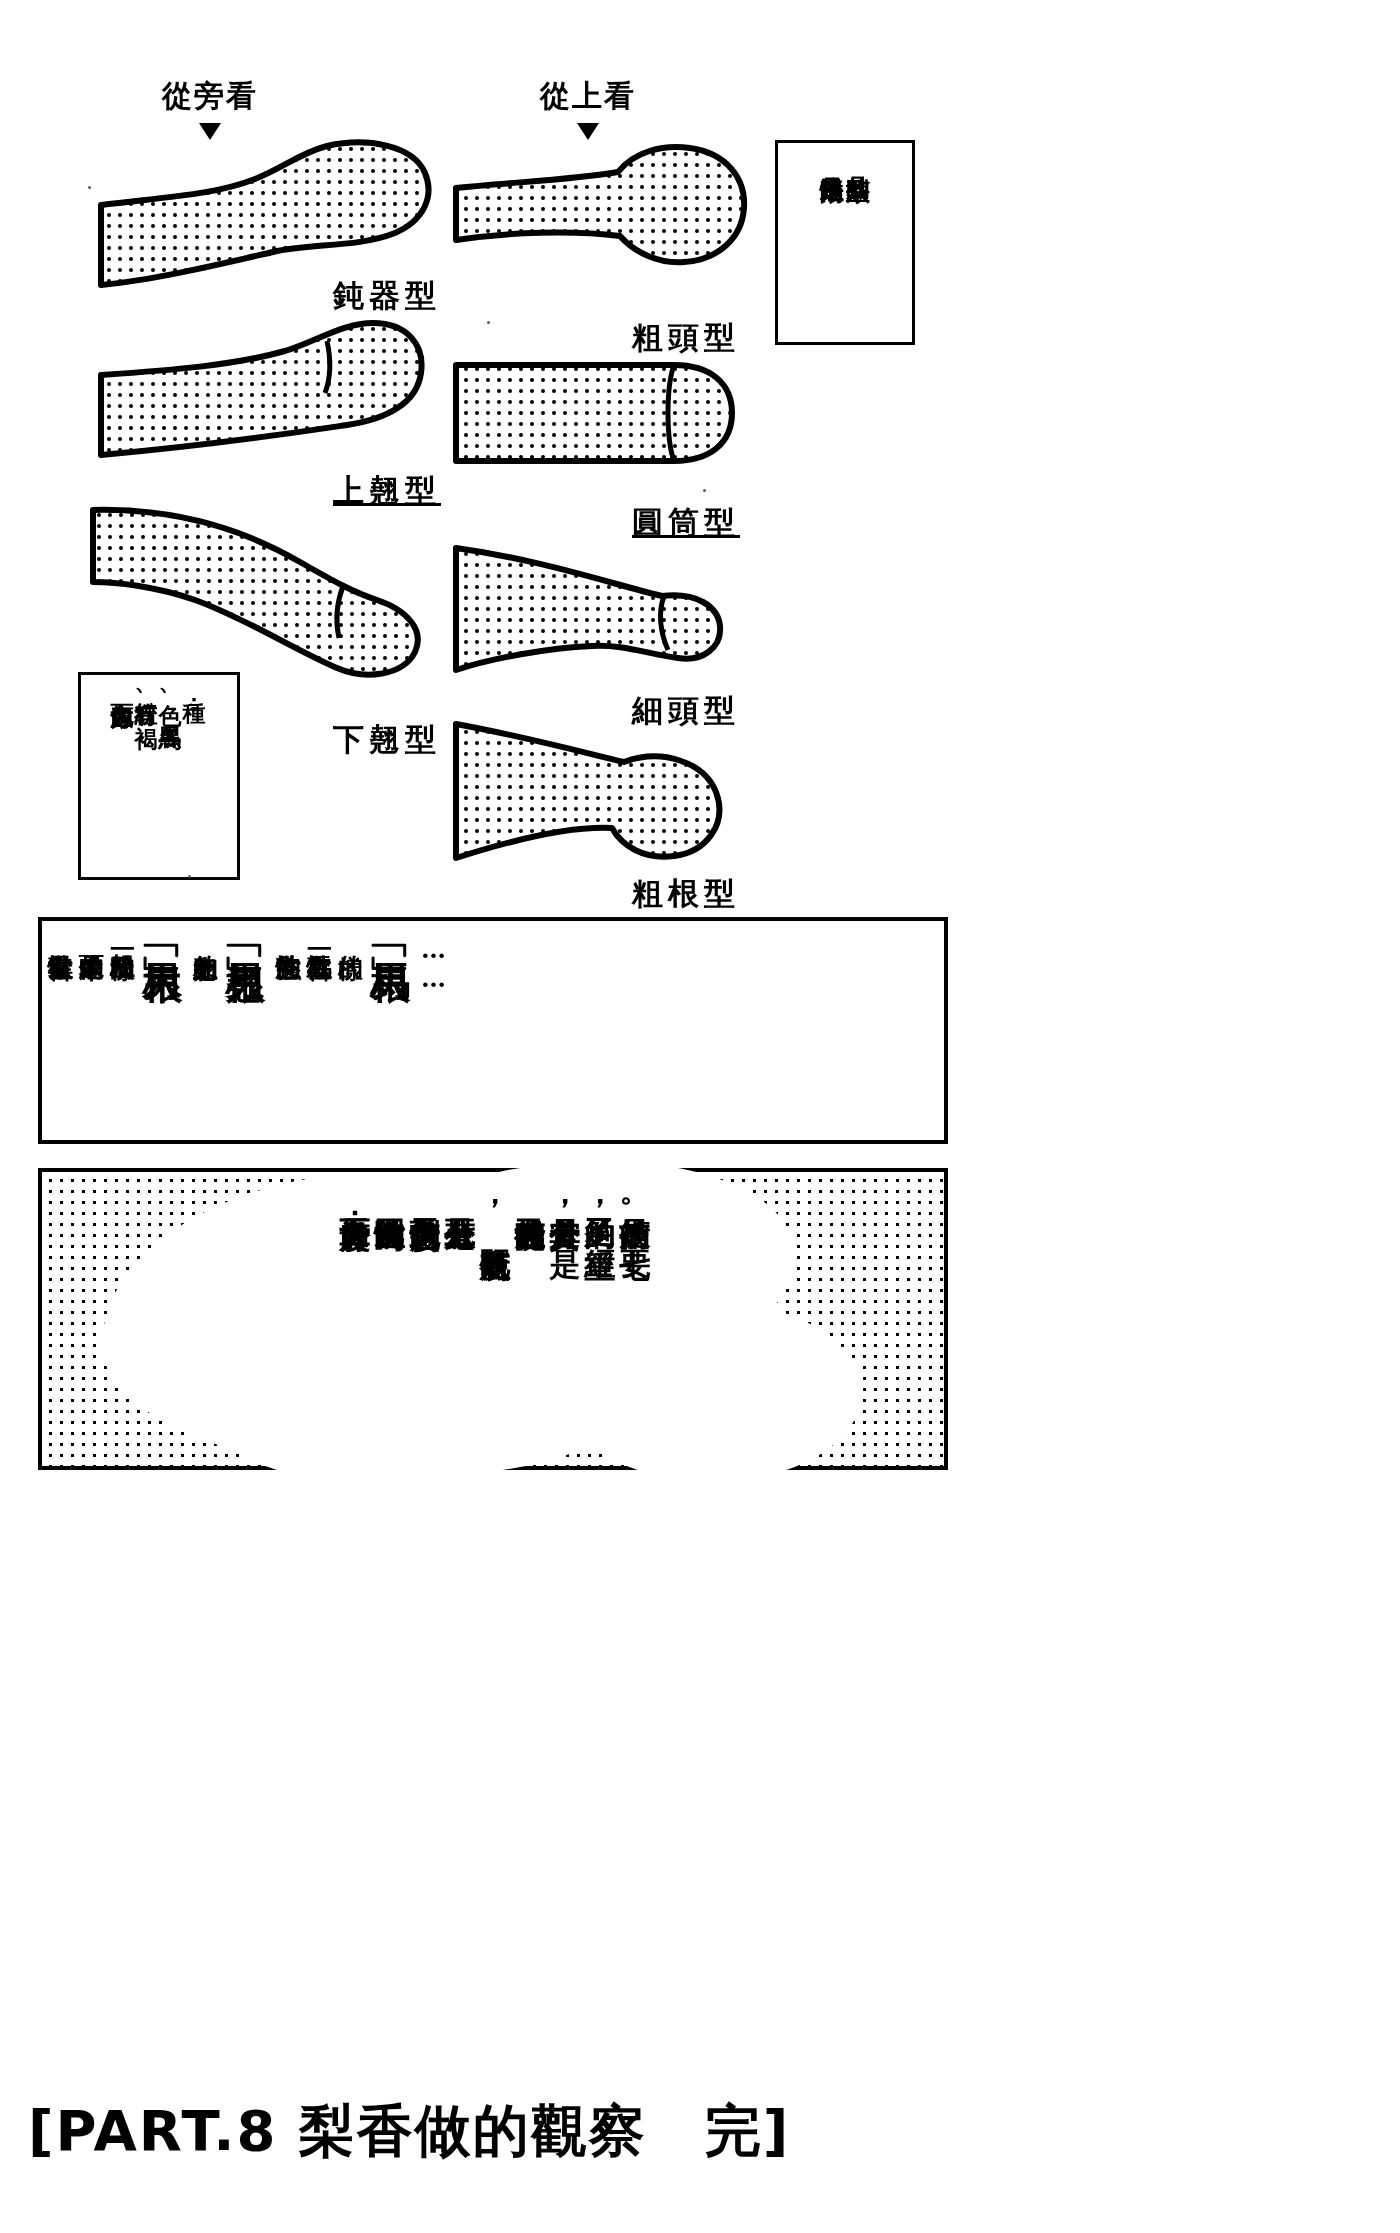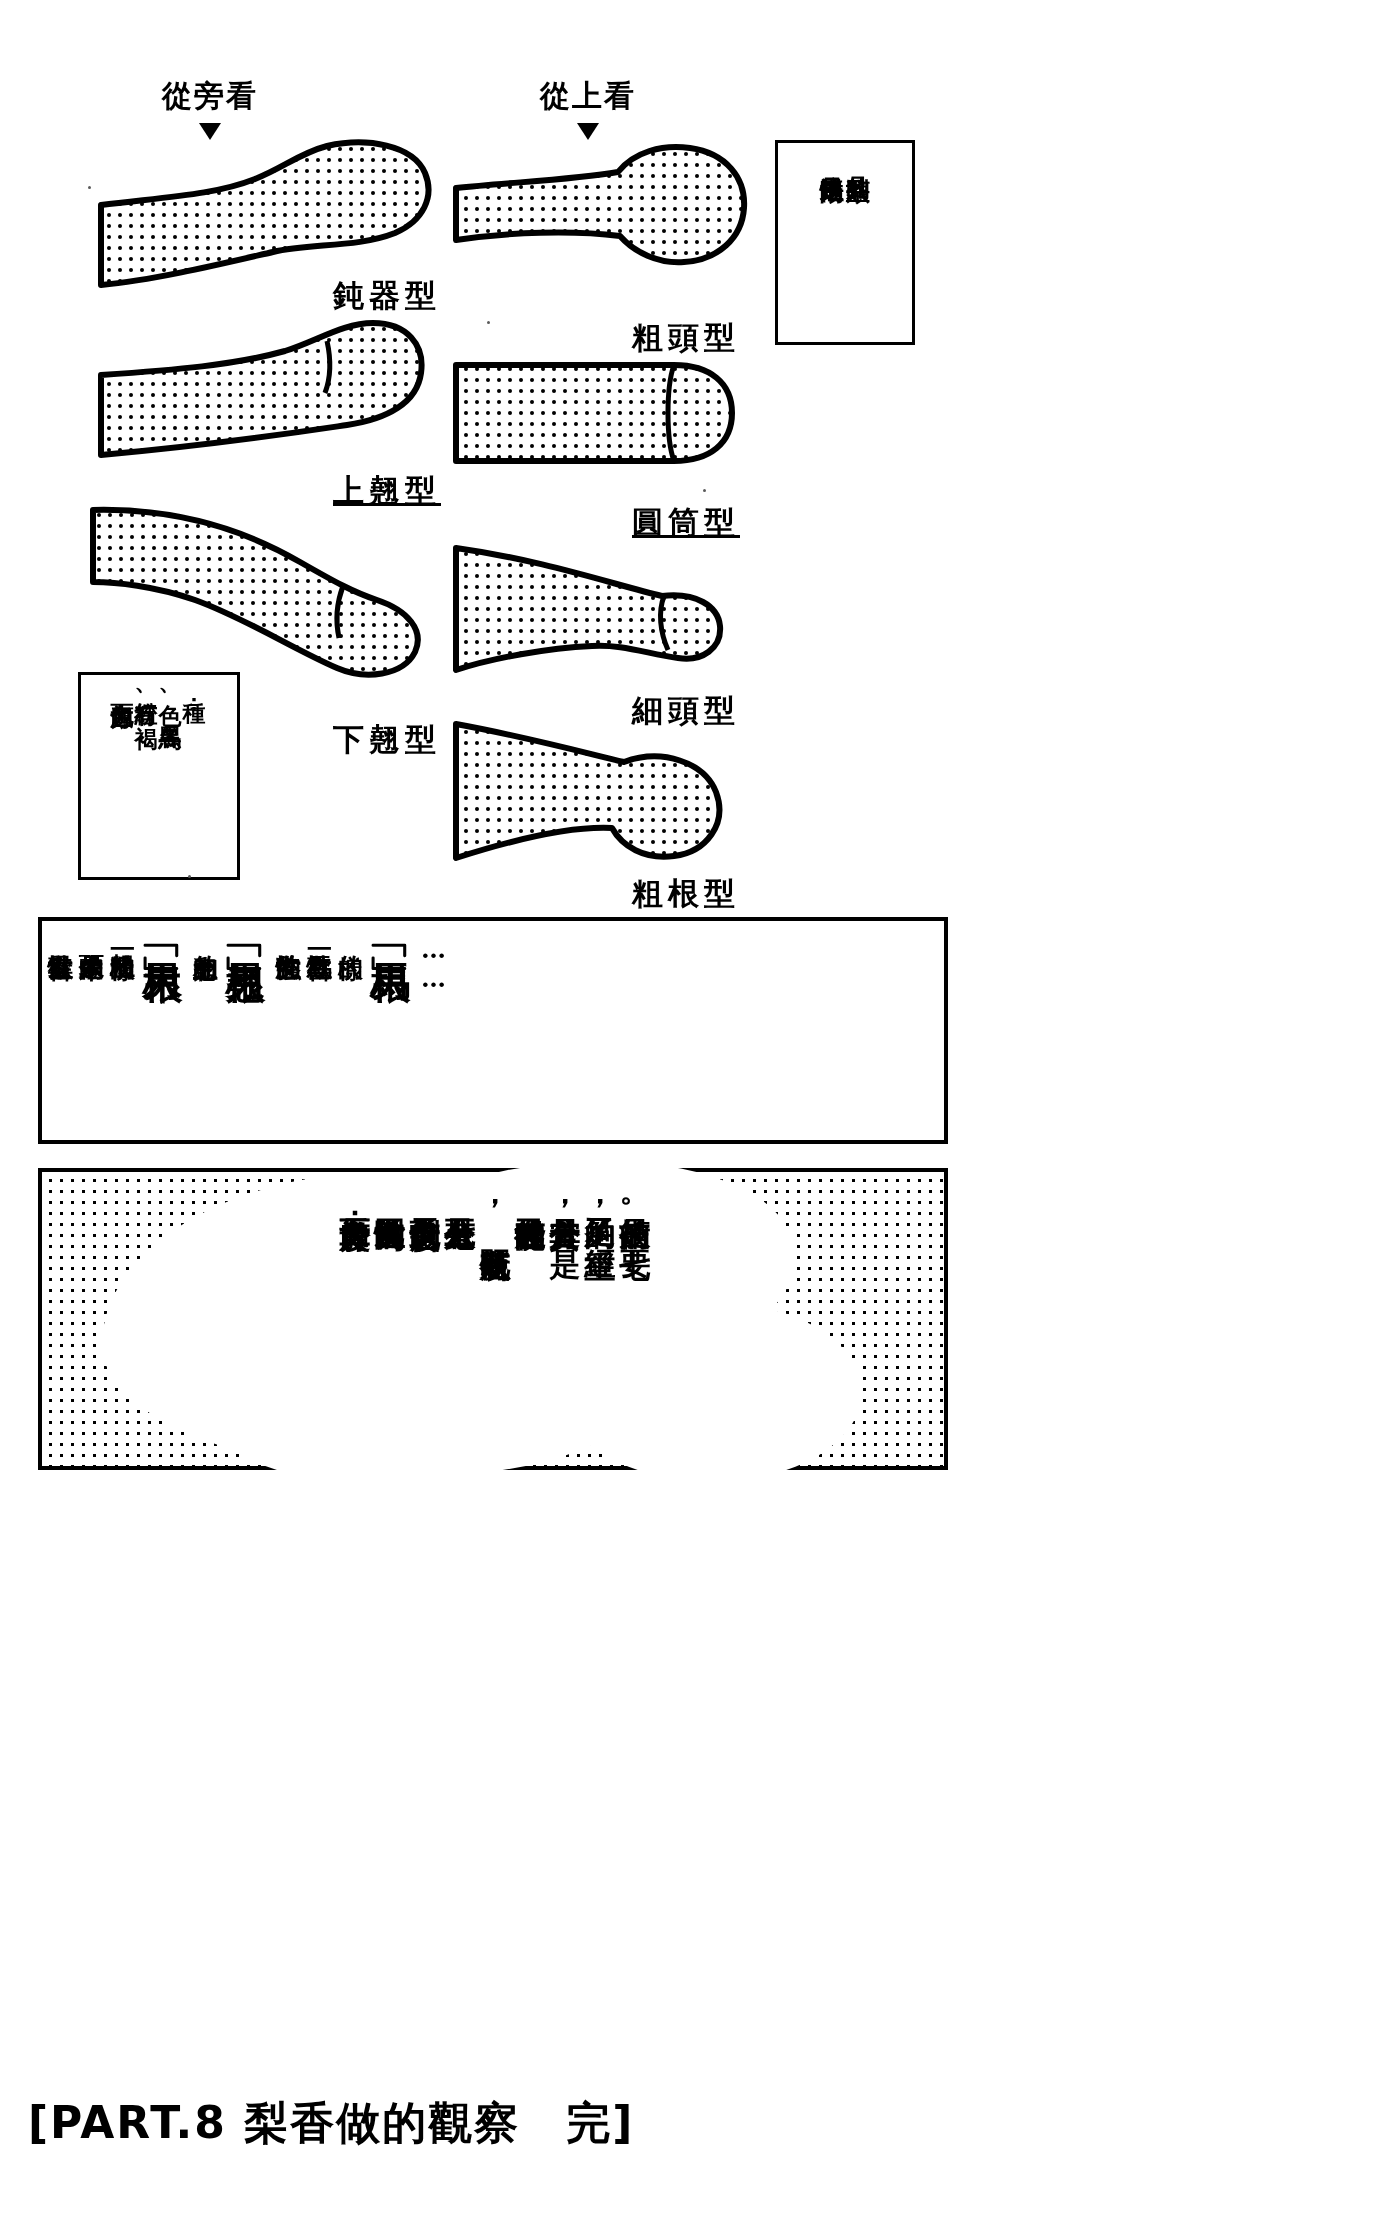--- a/index.html
+++ b/index.html
@@ -83,21 +83,21 @@
     background: #fff;
   }
 
   
   #footer-caption {
     position: absolute;
     left: 28px;
     top: 2094px;
     font-family: "DejaVu Sans", "Liberation Sans", sans-serif;
     font-weight: 700;
-    font-size: 44px;
+    font-size: 56px;
     letter-spacing: 2px;
     white-space: nowrap;
   }
 
   
   .figure {
     position: absolute;
   }
   svg { display: block; overflow: visible; }
 

